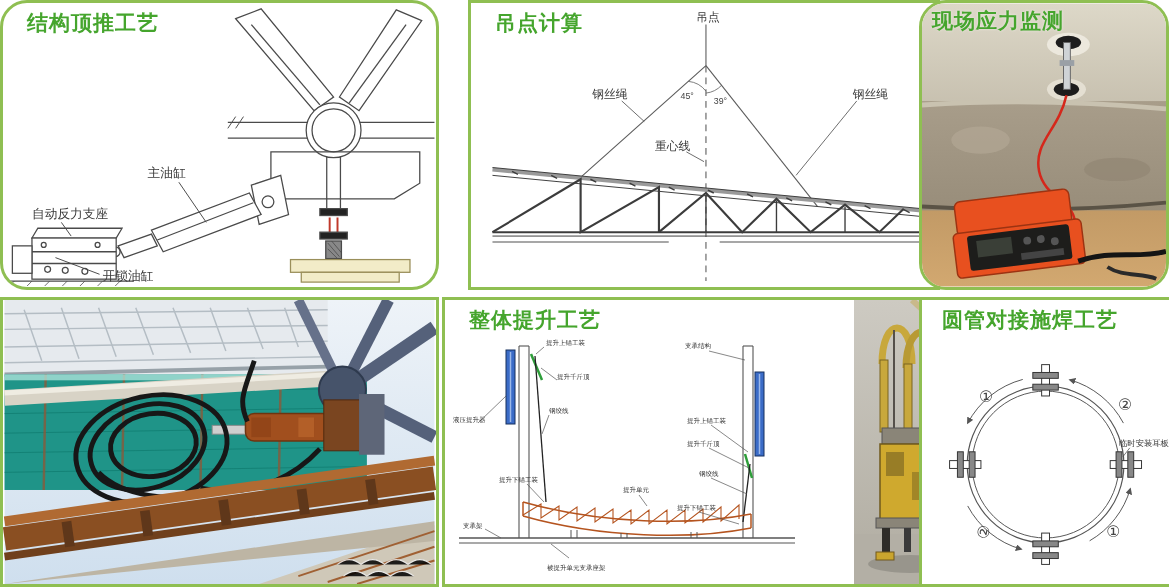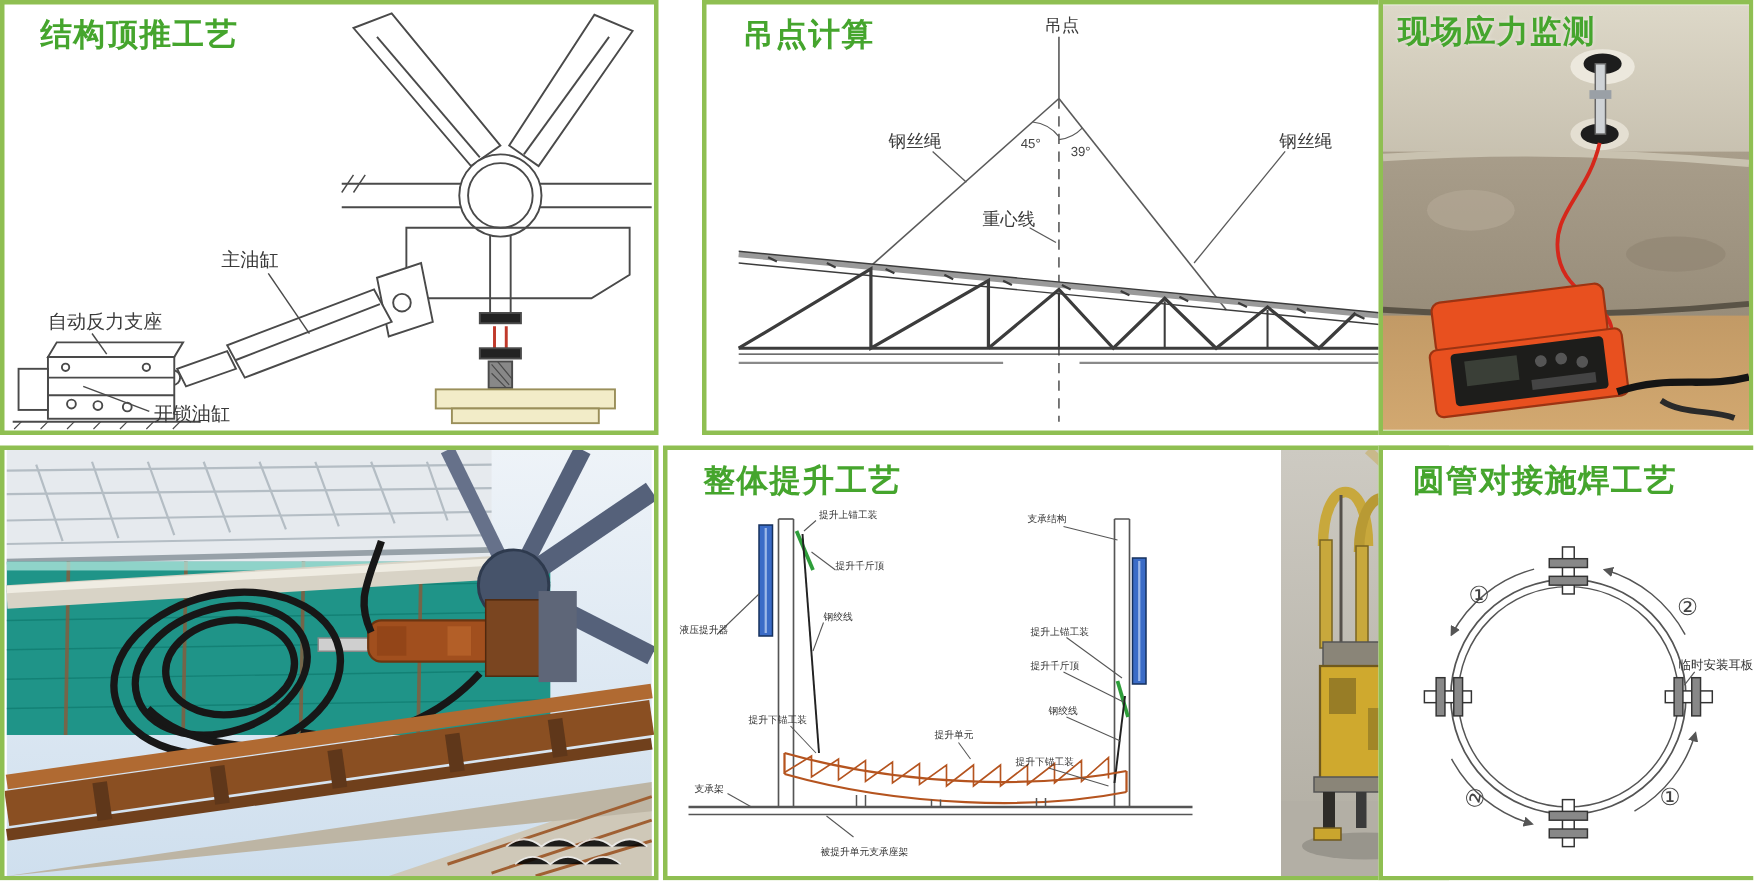--- a/index.html
+++ b/index.html
@@ -1,21 +1,21 @@
 <!DOCTYPE html>
 <html><head>
 <meta charset="utf-8">
 <style>
   html,body{margin:0;padding:0;background:#fff;}
   body{font-family:"Liberation Sans","DejaVu Sans",sans-serif;}
   #slide{position:relative;width:1169px;height:587px;background:#ffffff;overflow:hidden;}
   .panel{position:absolute;background:#fff;border:3px solid #8fbf52;box-sizing:border-box;overflow:hidden;}
-  .p-a{left:0;top:0;width:439px;height:290px;}
+  .p-a{left:0;top:0;width:439px;height:290px;border-radius:27px;}
   .p-b{left:468px;top:0;width:472px;height:290px;}
-  .p-c{left:919px;top:0;width:250px;height:290px;}
+  .p-c{left:919px;top:0;width:250px;height:290px;border-radius:27px;}
   .p-d{left:0;top:297px;width:439px;height:290px;border:3px solid #8fbf52;}
   .p-e{left:442px;top:297px;width:524px;height:290px;}
   .p-f{left:919px;top:297px;width:259px;height:290px;}
   .ptitle{position:absolute;left:24px;top:6px;font-size:21px;font-weight:bold;color:#45a52d;letter-spacing:1px;z-index:5;white-space:nowrap;}
   .ptitle.on-photo{left:10px;top:4px;text-shadow:0 0 3px rgba(255,255,255,.6);}
   svg{display:block;}
   .fillsvg{position:absolute;left:0;top:0;width:100%;height:100%;}
   text{font-family:"Liberation Sans","DejaVu Sans",sans-serif;}
   .dlab{font-size:13px;fill:#3a3a3a;}
   .dlab-sm{font-size:12px;fill:#3a3a3a;}

